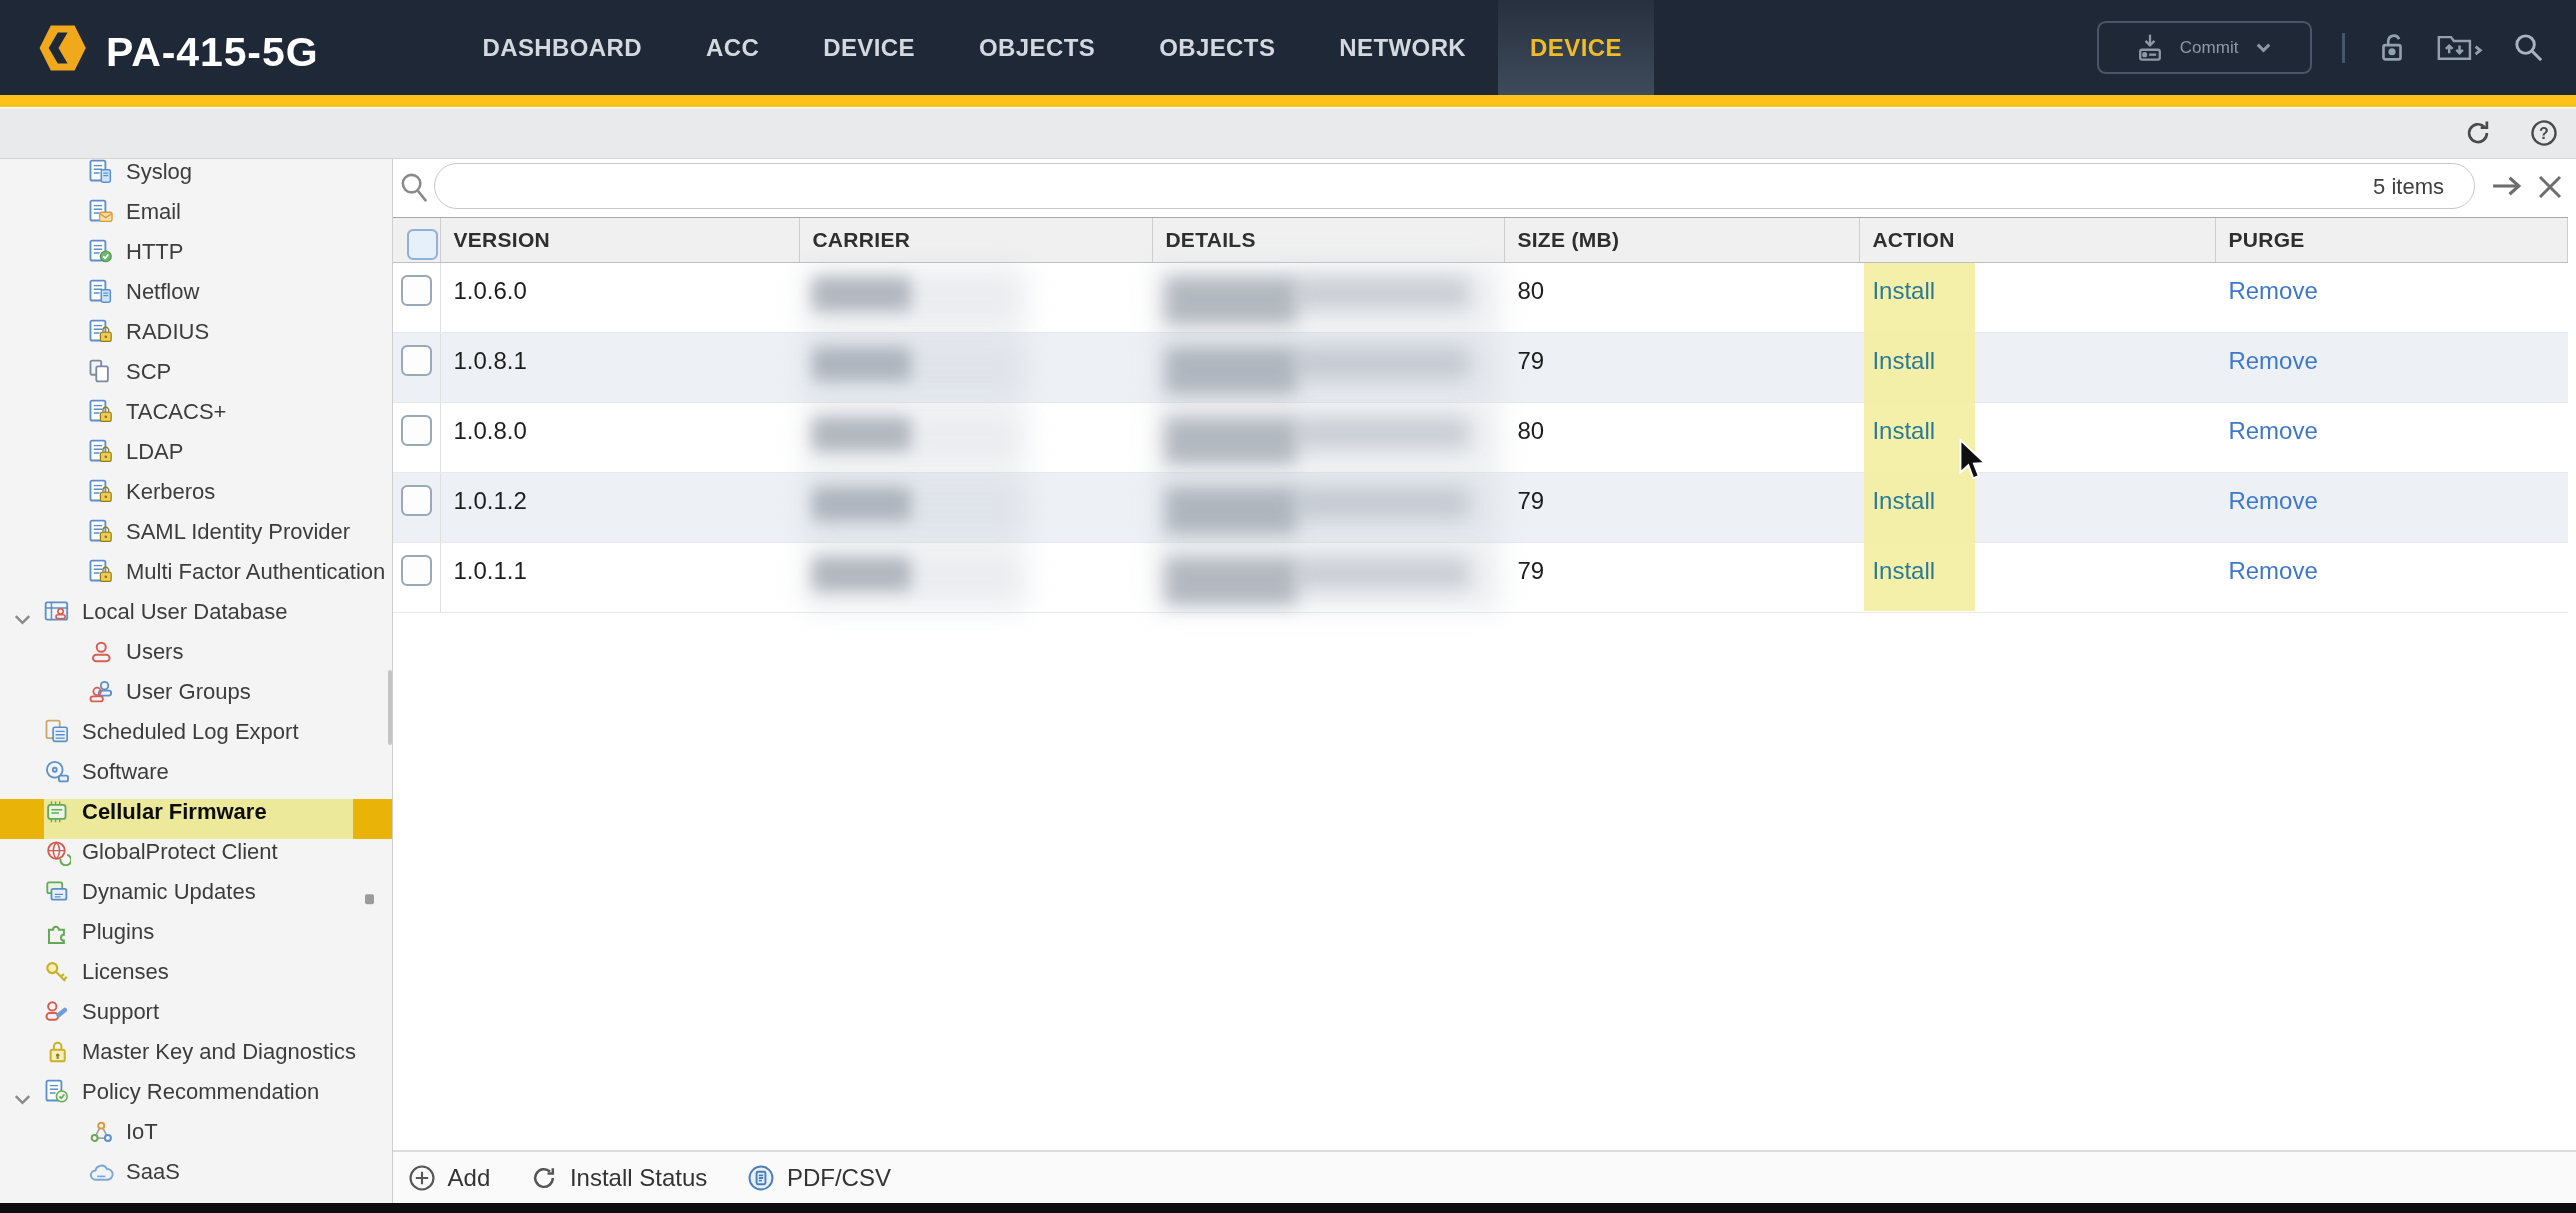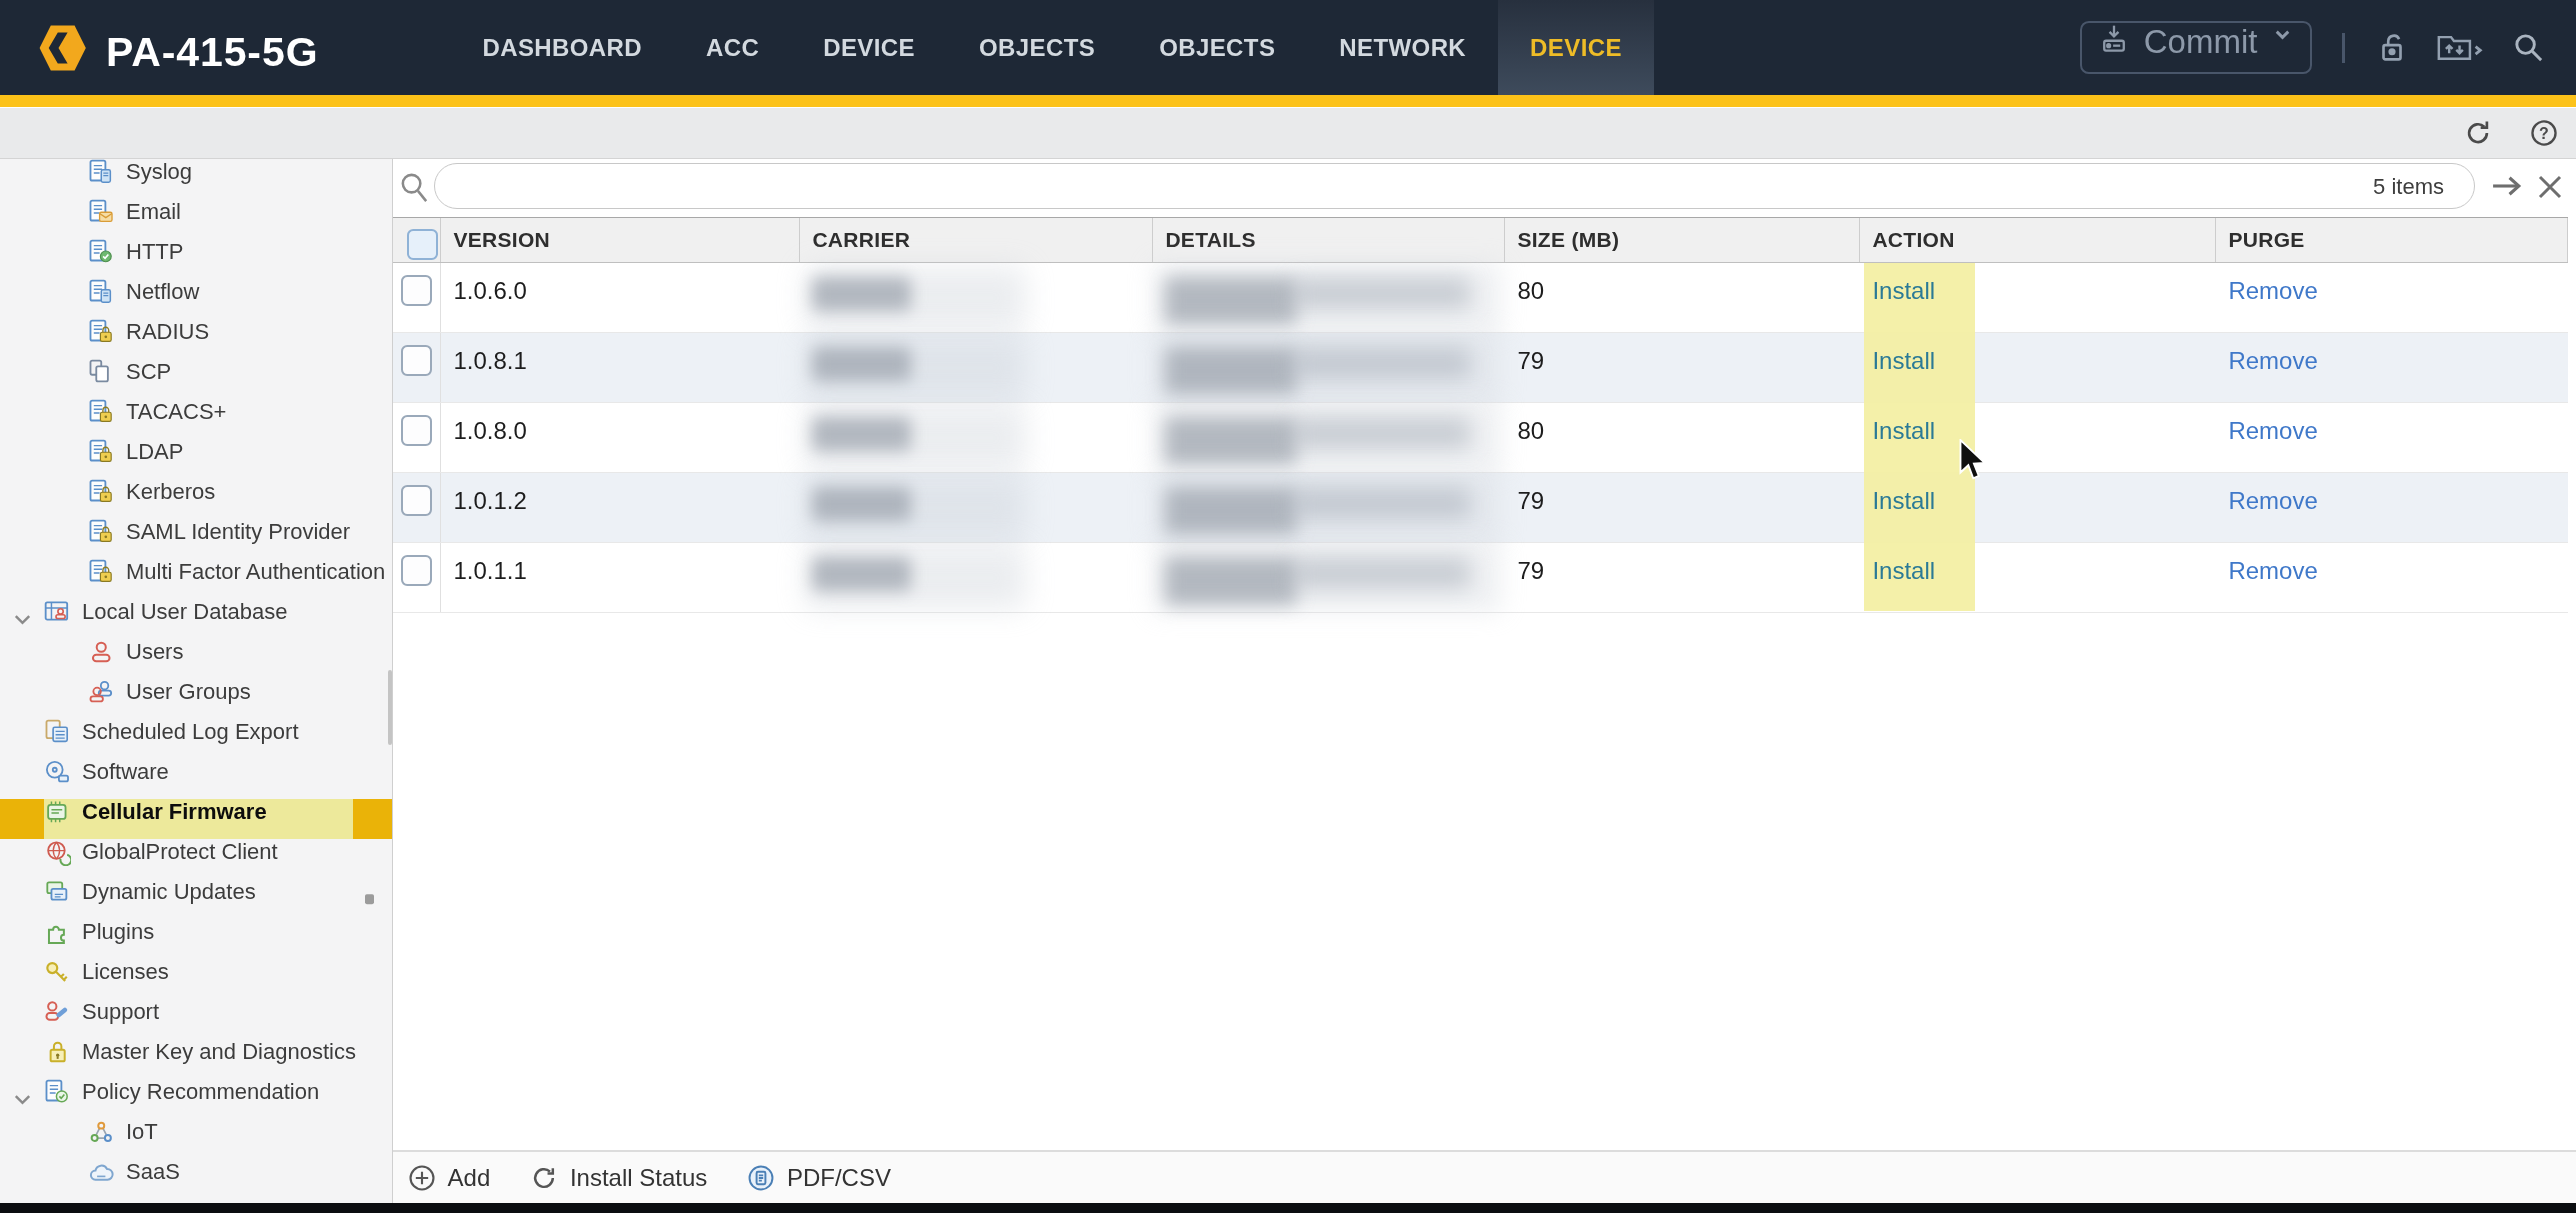--- a/index.html
+++ b/index.html
@@ -9,21 +9,21 @@
     background:#ffffff;-webkit-font-smoothing:antialiased;
   }
   
   .topnav{position:absolute;left:0;top:0;width:2576px;height:95px;background:#1e2836;display:flex;align-items:center;}
   .logo{display:flex;align-items:flex-end;gap:16px;margin-left:34px;}
   .logo-text{color:#ffffff;font-size:41px;font-weight:bold;letter-spacing:0.9px;}
   .nav-tabs{display:flex;height:95px;margin-left:132px;align-items:stretch;}
   .nav-tab{display:flex;align-items:center;padding:0 32px;color:#d3d9df;font-size:24px;font-weight:bold;letter-spacing:0.4px;cursor:default;}
   .nav-tab.active{background:linear-gradient(180deg,#27303e 0%,#3e4b5c 100%);color:#eebc27;}
   .nav-right{margin-left:auto;display:flex;align-items:center;gap:26.5px;margin-right:30px;}
-  .commit-btn{display:flex;align-items:flex-start;gap:14px;height:49px;padding:0 16px;border:2.6px solid #49566a;border-radius:8.8px;color:#8d99a9;font-size:33px;}
+  .commit-btn{display:flex;align-items:center;gap:14px;height:49px;padding:0 35px;border:2.6px solid #49566a;border-radius:8.8px;color:#8d99a9;font-size:17px;}
   .nav-sep{width:2.6px;height:30px;background:#49566a;margin:0 3.5px;}
   .nav-icon{display:flex;align-items:center;}
   
   .yellowbar{position:absolute;left:0;top:95px;width:2576px;height:12.4px;background:#fcc219;}
   .toolbar{position:absolute;left:0;top:108px;width:2576px;height:51px;background:#e9eaeb;border-bottom:0.9px solid #d4d4d4;display:flex;align-items:center;justify-content:flex-end;gap:17.6px;padding-right:0;box-sizing:border-box;}
   .toolbar .tool{margin-right:16px;display:flex;align-items:center;}
   
   .sidebar{position:absolute;left:0;top:159px;width:393px;height:1045px;background:#f4f4f5;border-right:0.9px solid #cfcfcf;box-sizing:border-box;overflow:hidden;}
   .side-item{position:relative;height:40px;display:flex;align-items:flex-start;font-size:22px;color:#3c3c3c;white-space:nowrap;overflow:hidden;}
   .side-item .chev{position:absolute;left:10.6px;top:50%;transform:translateY(-50%);display:flex;}

